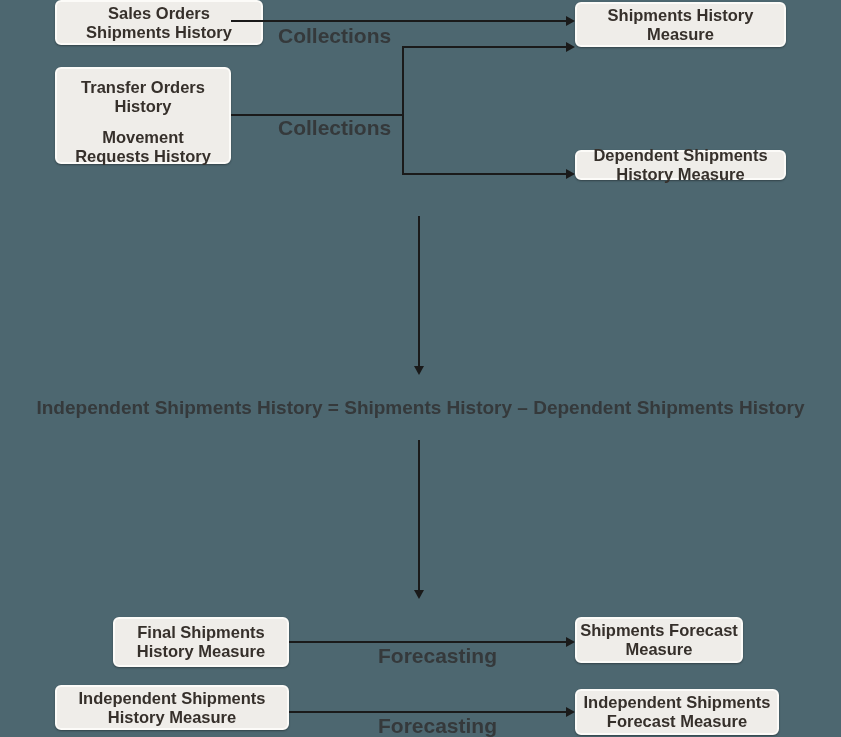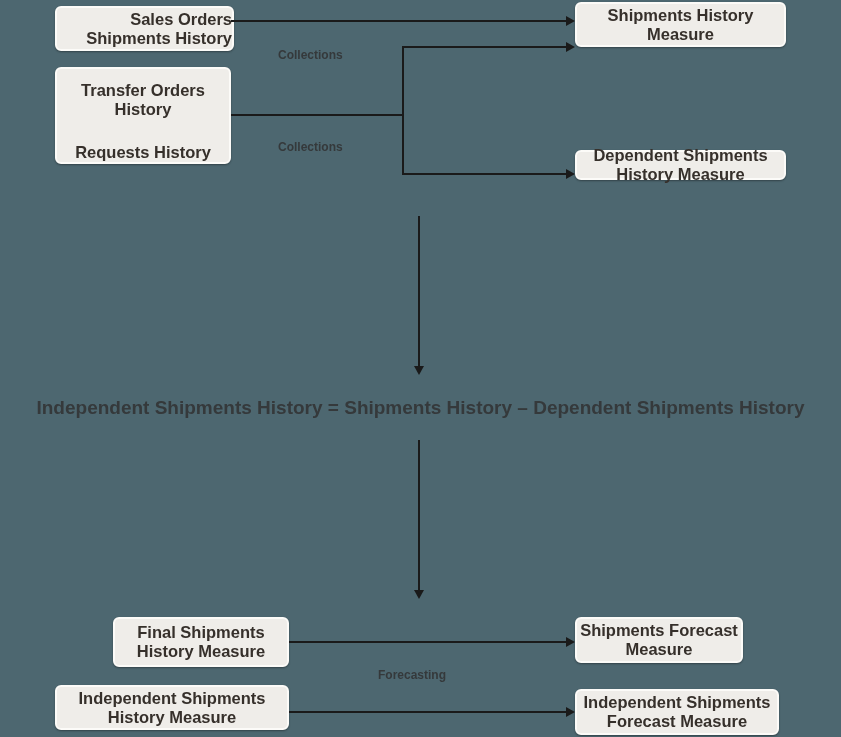--- a/index.html
+++ b/index.html
@@ -50,54 +50,54 @@
   }
   .arrow-down {
     position: absolute; width: 0; height: 0;
     border-left: 5px solid transparent;
     border-right: 5px solid transparent;
     border-top: 9px solid var(--line);
   }
   .edge-label {
     position: absolute;
     color: var(--label-text);
-    font-size: 12px;
+    font-size: 21px;
     font-weight: 600;
     white-space: nowrap;
-    margin-top: 24px;
   }
   .formula {
     position: absolute;
     left: 0;
     width: 841px;
     text-align: center;
     color: var(--label-text);
     font-size: 19px;
     font-weight: 700;
     letter-spacing: 0px;
     white-space: nowrap;
   }
 </style>
 </head>
 <body>
 
 <div class="canvas">
 
-  <div class="node" style="left:55px; top:6px; width:179px; height:45px;align-items:flex-end;">
+  <div class="node" style="left:55px; top:0; width:208px; height:45px;">
     <span>Sales Orders</span>
     <span>Shipments History</span>
   </div>
 
   <div class="node" style="left:55px; top:67px; width:176px; height:97px;">
     <div class="group">
       <span>Transfer Orders</span>
       <span>History</span>
     </div>
     <div class="gap"></div>
     <div class="group">
+      <span>Movement</span>
       <span>Requests History</span>
     </div>
   </div>
 
   <div class="node" style="left:575px; top:2px; width:211px; height:45px;">
     <span>Shipments History</span>
     <span>Measure</span>
   </div>
 
   <div class="node" style="left:575px; top:150px; width:211px; height:30px;">

